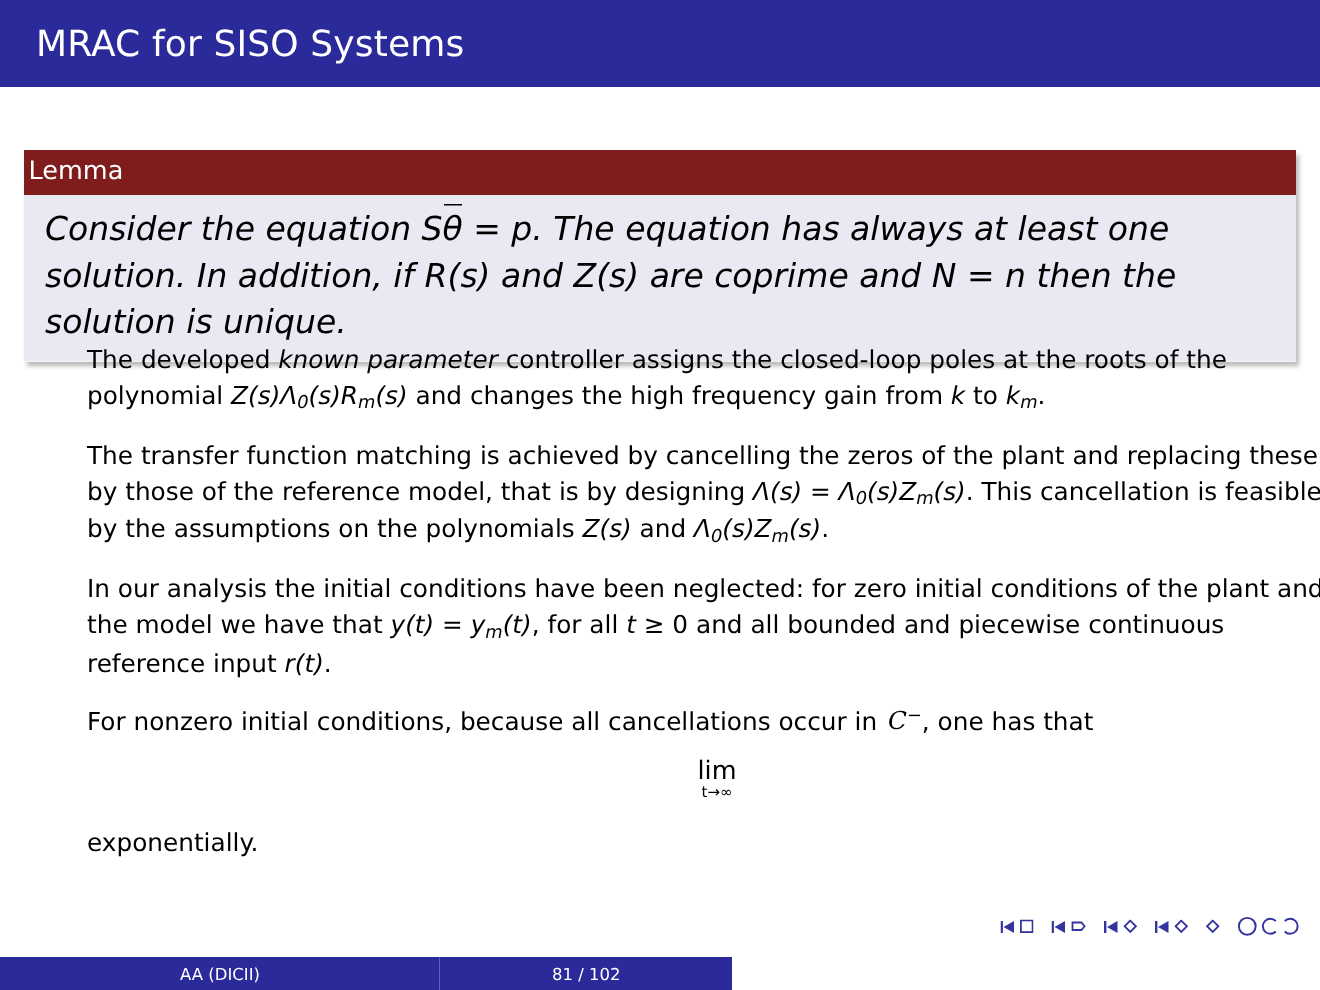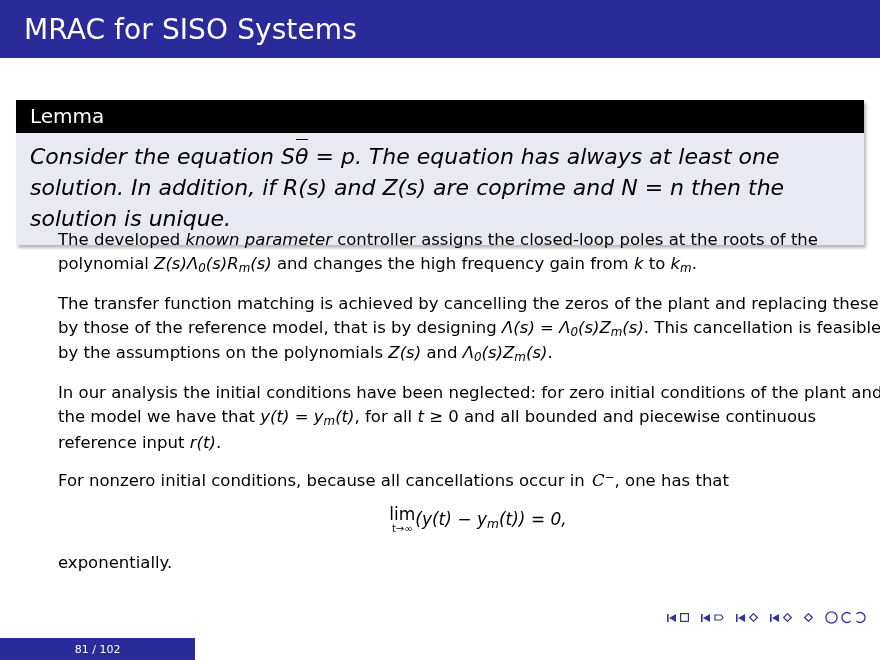--- a/index.html
+++ b/index.html
@@ -25,39 +25,39 @@
     position: absolute;
     left: 0; top: 0;
     width: 880px;
     height: 58px;
     background: #2a2a9a;
     display: flex;
     align-items: center;
   }
   .header-title {
     color: #ffffff;
-    font-size: 28px;
+    font-size: 24px;
     font-weight: normal;
     padding-left: 24px;
     letter-spacing: 0.1px;
   }
 
   
   .block {
     position: absolute;
     left: 16px;
     top: 100px;
     width: 848px;
     box-shadow: 2px 3px 3px rgba(0,0,0,0.28);
   }
   .block-title {
-    background: #000000;
+    background: #7f1d1d;
     color: #ffffff;
-    font-size: 20px;
-    padding: 5px 0 6px 14px;
+    font-size: 17px;
+    padding: 5px 0 6px 3px;
     line-height: 1.1;
   }
   .block-body {
     background: #e9e9f4;
     padding: 8px 14px 10px 14px;
     font-size: 22px;
     font-style: italic;
     line-height: 1.42;
     color: #000;
   }
@@ -213,21 +213,21 @@
     </p>
 
     <p class="para tight">
       <span>For nonzero initial conditions, because all cancellations occur in </span><span class="bbC">C<span class="sub-up">−</span></span><span>, one has that</span>
     </p>
 
     <div class="equation">
       <span class="lim">
         <span class="lim-main">lim</span>
         <span class="lim-sub">t→∞</span>
-      </span><span><span class="it">(</span><i>y</i><span class="it">(</span><i>t</i><span class="it">) − </span><i>y</i><span class="sub">m</span><span class="it">(</span><i>t</i><span class="it">)) = 0,</span></span>
+      </span>
     </div>
 
     <p class="para">exponentially.</p>
 
   </div>
 
   <div class="navicons">
     <div class="navgroup">
       <span>
         <svg width="10" height="10" viewBox="0 0 10 10">
@@ -300,16 +300,17 @@
       </span>
       <span>
         <svg width="11" height="13" viewBox="0 0 11 13">
             <path d="M1.5 3 A5 5 0 1 1 1.5 10" fill="none" stroke="#2a2a9a" stroke-width="1.3"></path>
           </svg>
       </span>
     </div>
   </div>
 
   <div class="footer">
+    <div class="footer-left">AA  (DICII)</div>
     <div class="footer-right">81 / 102</div>
   </div>
 
 </div>
 
 </body></html>

